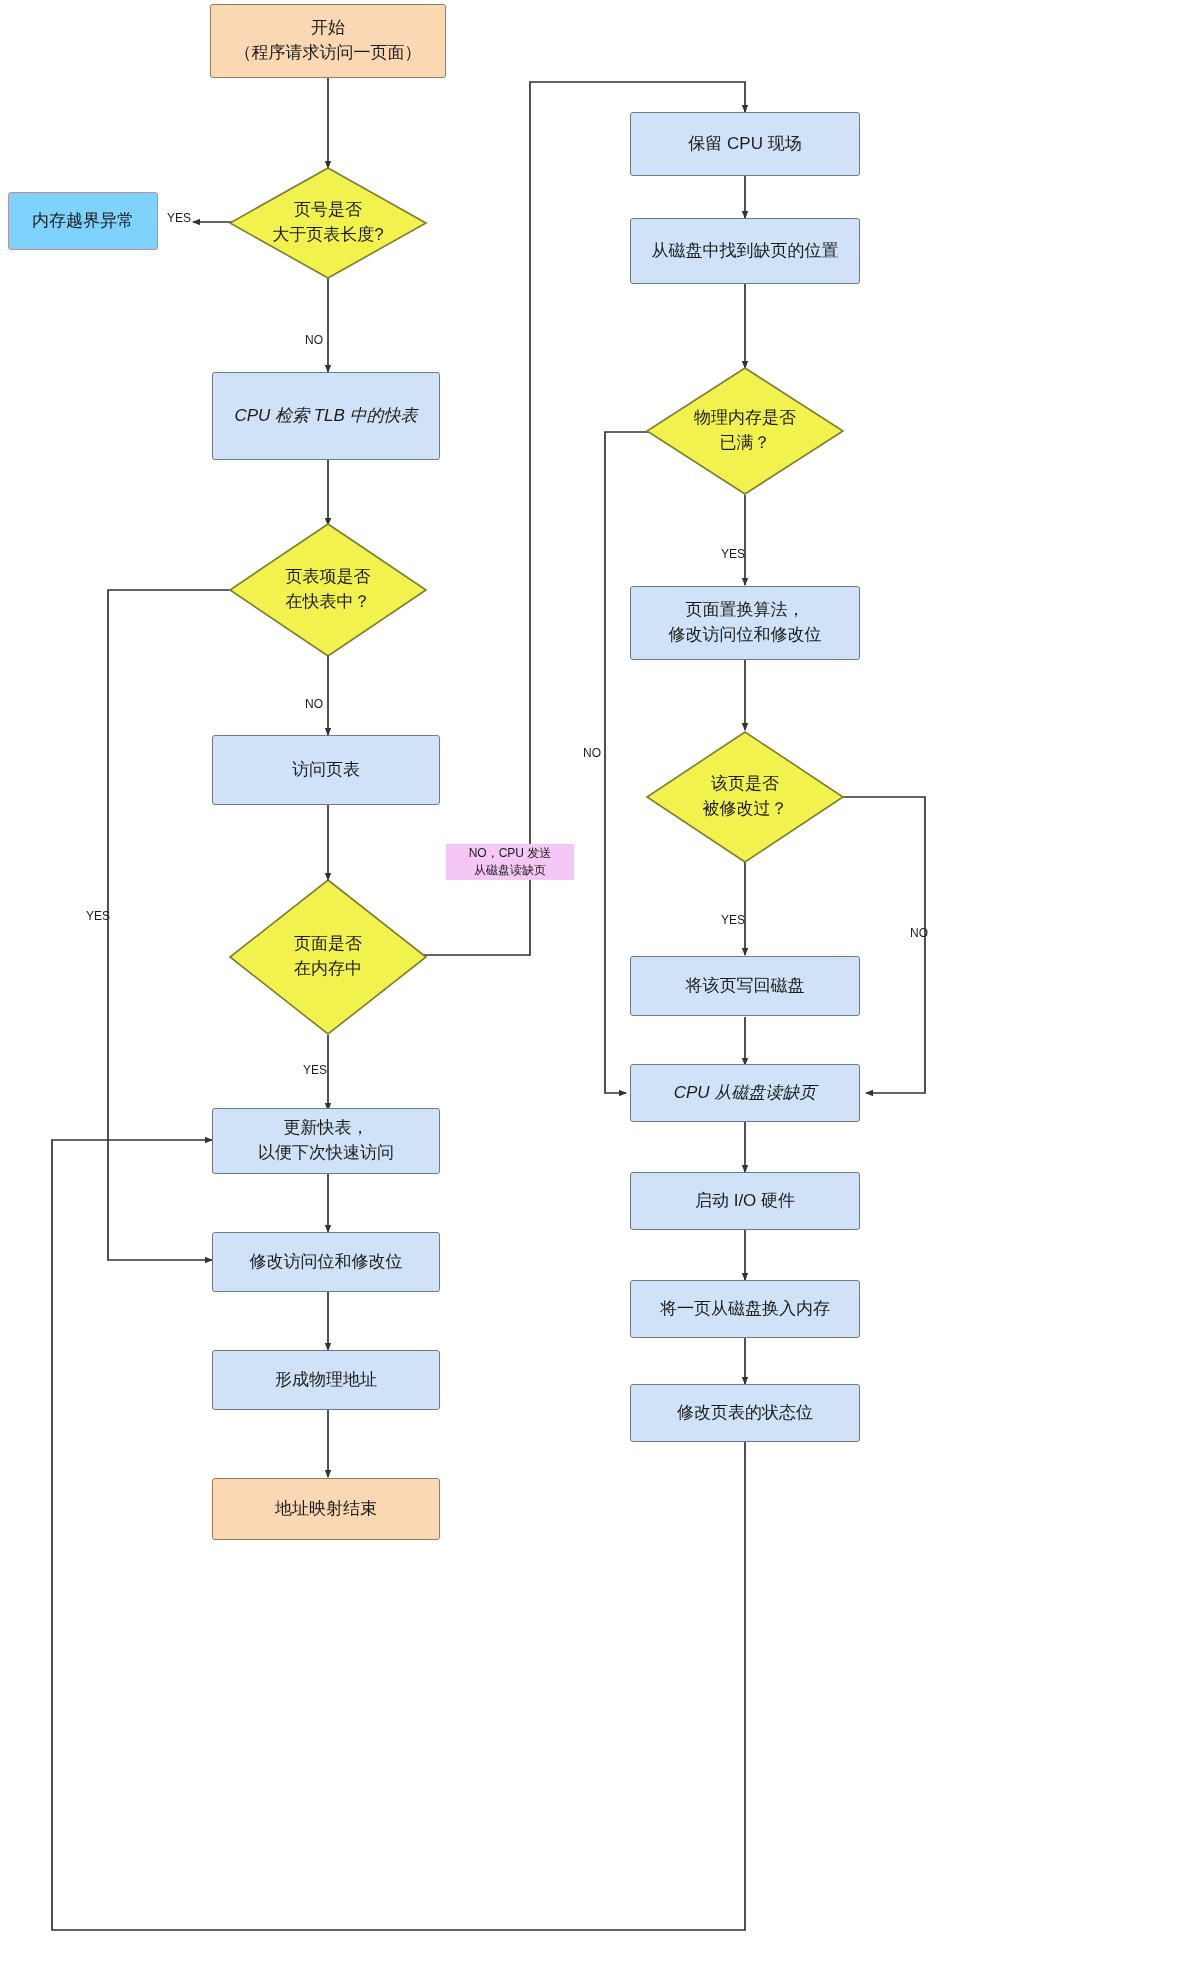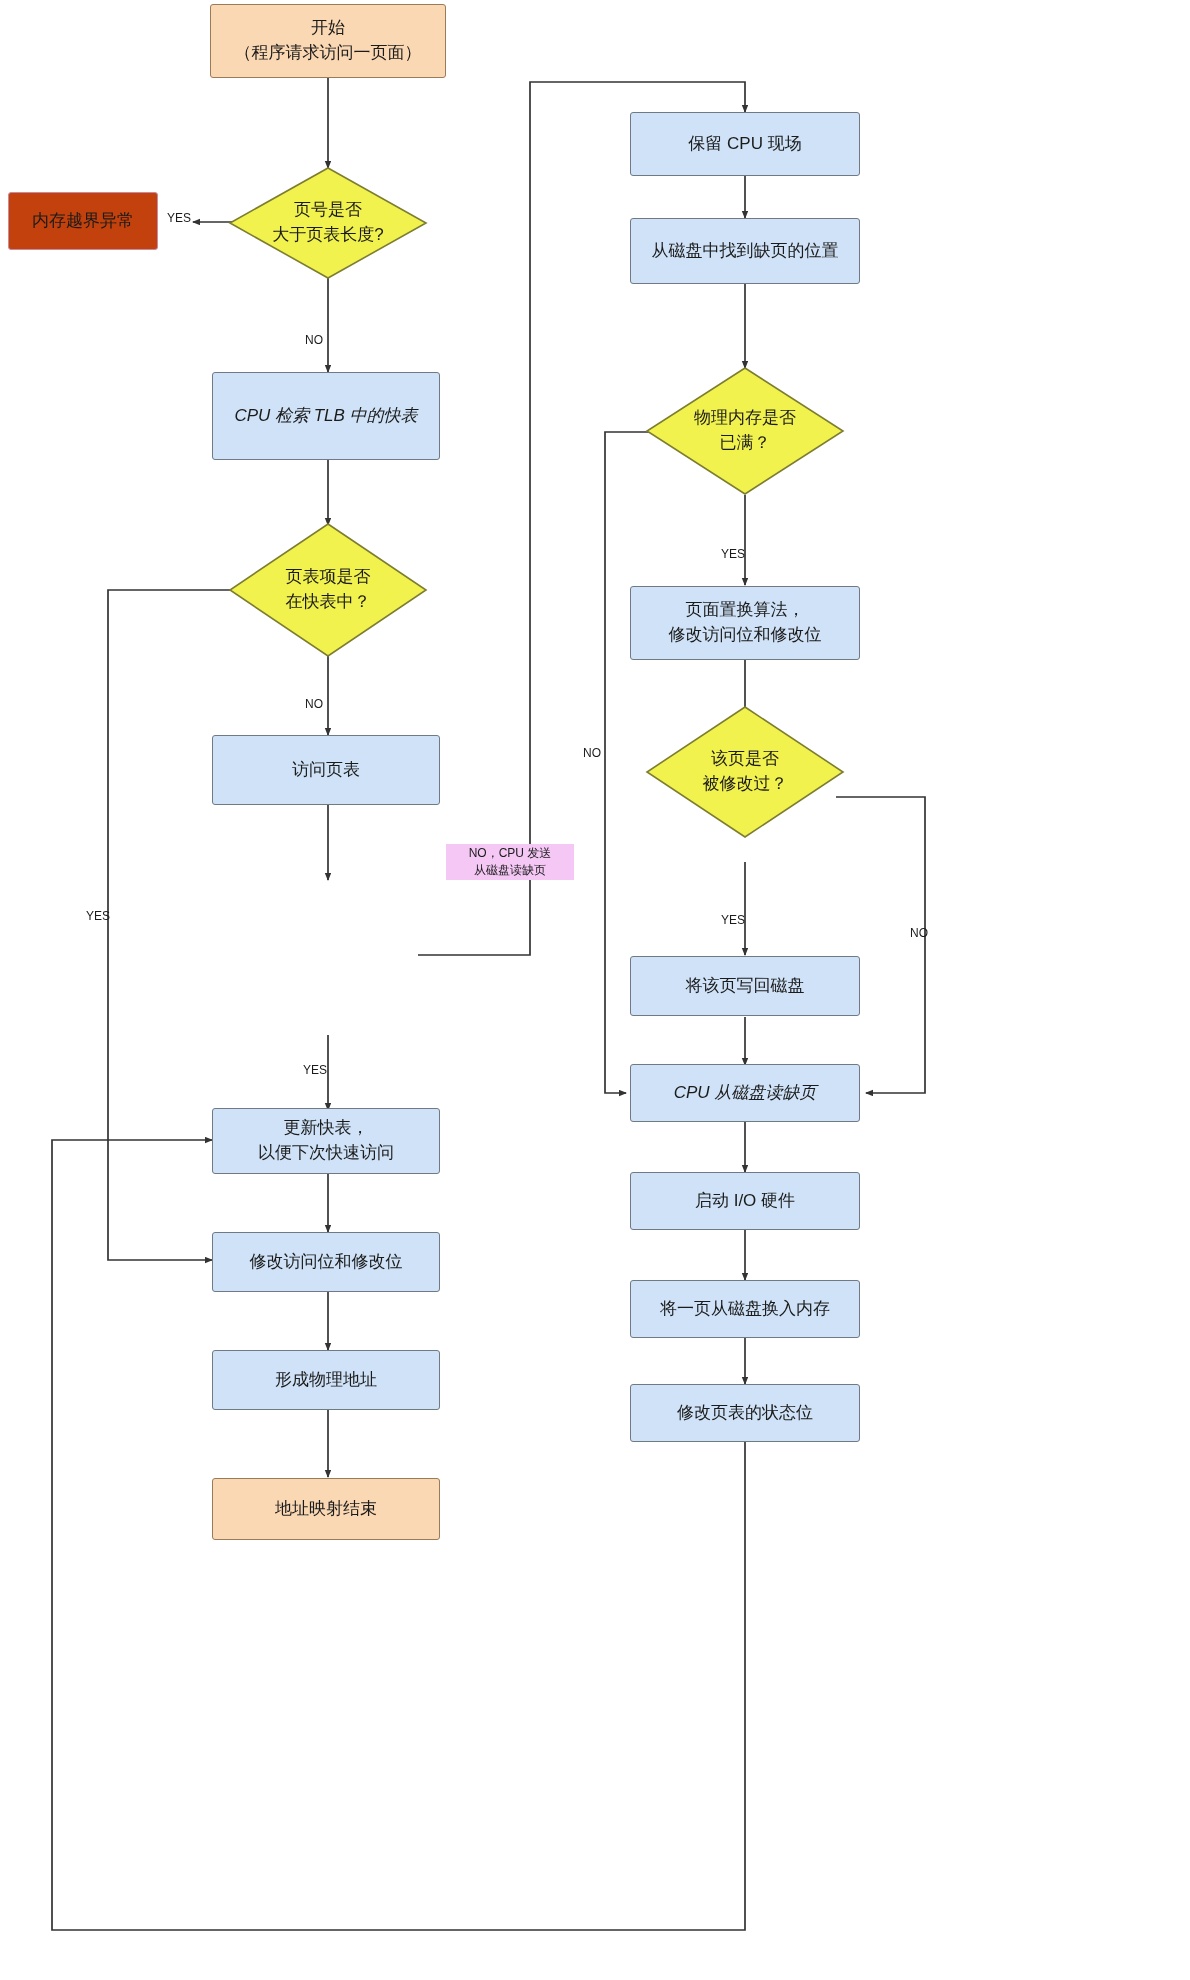--- a/index.html
+++ b/index.html
@@ -44,21 +44,21 @@
     background: #cfe2f7;
   }
   .node.term {
     border: 1.6px solid #9a7b58;
     border-radius: 3px;
     background: #fbd8b4;
   }
   .node.err {
     border: 1.6px solid #c98aa0;
     border-radius: 3px;
-    background: #c2410c;
+    background: #7dd3fc;
   }
   .node.decision-wrap {
     border: none;
     background: transparent;
   }
   .diamond {
     position: absolute;
     left: 0;
     top: 0;
     width: 100%;
@@ -174,20 +174,27 @@
       <polygon points="100,2 198,68 100,134 2,68" fill="#f2f24f" stroke="#7d7d30" stroke-width="1.6"></polygon>
     </svg>
     <span class="diamond-label">页表项是否
 在快表中？</span>
   </div>
 
   <div class="node proc" style="left:212px; top:735px; width:228px; height:70px;text-align:center;">
     <span>访问页表</span>
   </div>
 
+  <div class="node decision-wrap" style="left:228px; top:878px; width:200px; height:158px;">
+    <svg class="diamond" viewBox="0 0 200 158" preserveAspectRatio="none">
+      <polygon points="100,2 198,79 100,156 2,79" fill="#f2f24f" stroke="#7d7d30" stroke-width="1.6"></polygon>
+    </svg>
+    <span class="diamond-label">页面是否
+在内存中</span>
+  </div>
 
   <div class="node proc" style="left:212px; top:1108px; width:228px; height:66px;">
     <span>更新快表，
 以便下次快速访问</span>
   </div>
 
   <div class="node proc" style="left:212px; top:1232px; width:228px; height:60px;">
     <span>修改访问位和修改位</span>
   </div>
 
@@ -213,21 +220,21 @@
     </svg>
     <span class="diamond-label">物理内存是否
 已满？</span>
   </div>
 
   <div class="node proc" style="left:630px; top:586px; width:230px; height:74px;">
     <span>页面置换算法，
 修改访问位和修改位</span>
   </div>
 
-  <div class="node decision-wrap" style="left:645px; top:705px; width:200px; height:134px;">
+  <div class="node decision-wrap" style="left:645px; top:730px; width:200px; height:134px;">
     <svg class="diamond" viewBox="0 0 200 134" preserveAspectRatio="none">
       <polygon points="100,2 198,67 100,132 2,67" fill="#f2f24f" stroke="#7d7d30" stroke-width="1.6"></polygon>
     </svg>
     <span class="diamond-label">该页是否
 被修改过？</span>
   </div>
 
   <div class="node proc" style="left:630px; top:956px; width:230px; height:60px;">
     <span>将该页写回磁盘</span>
   </div>

